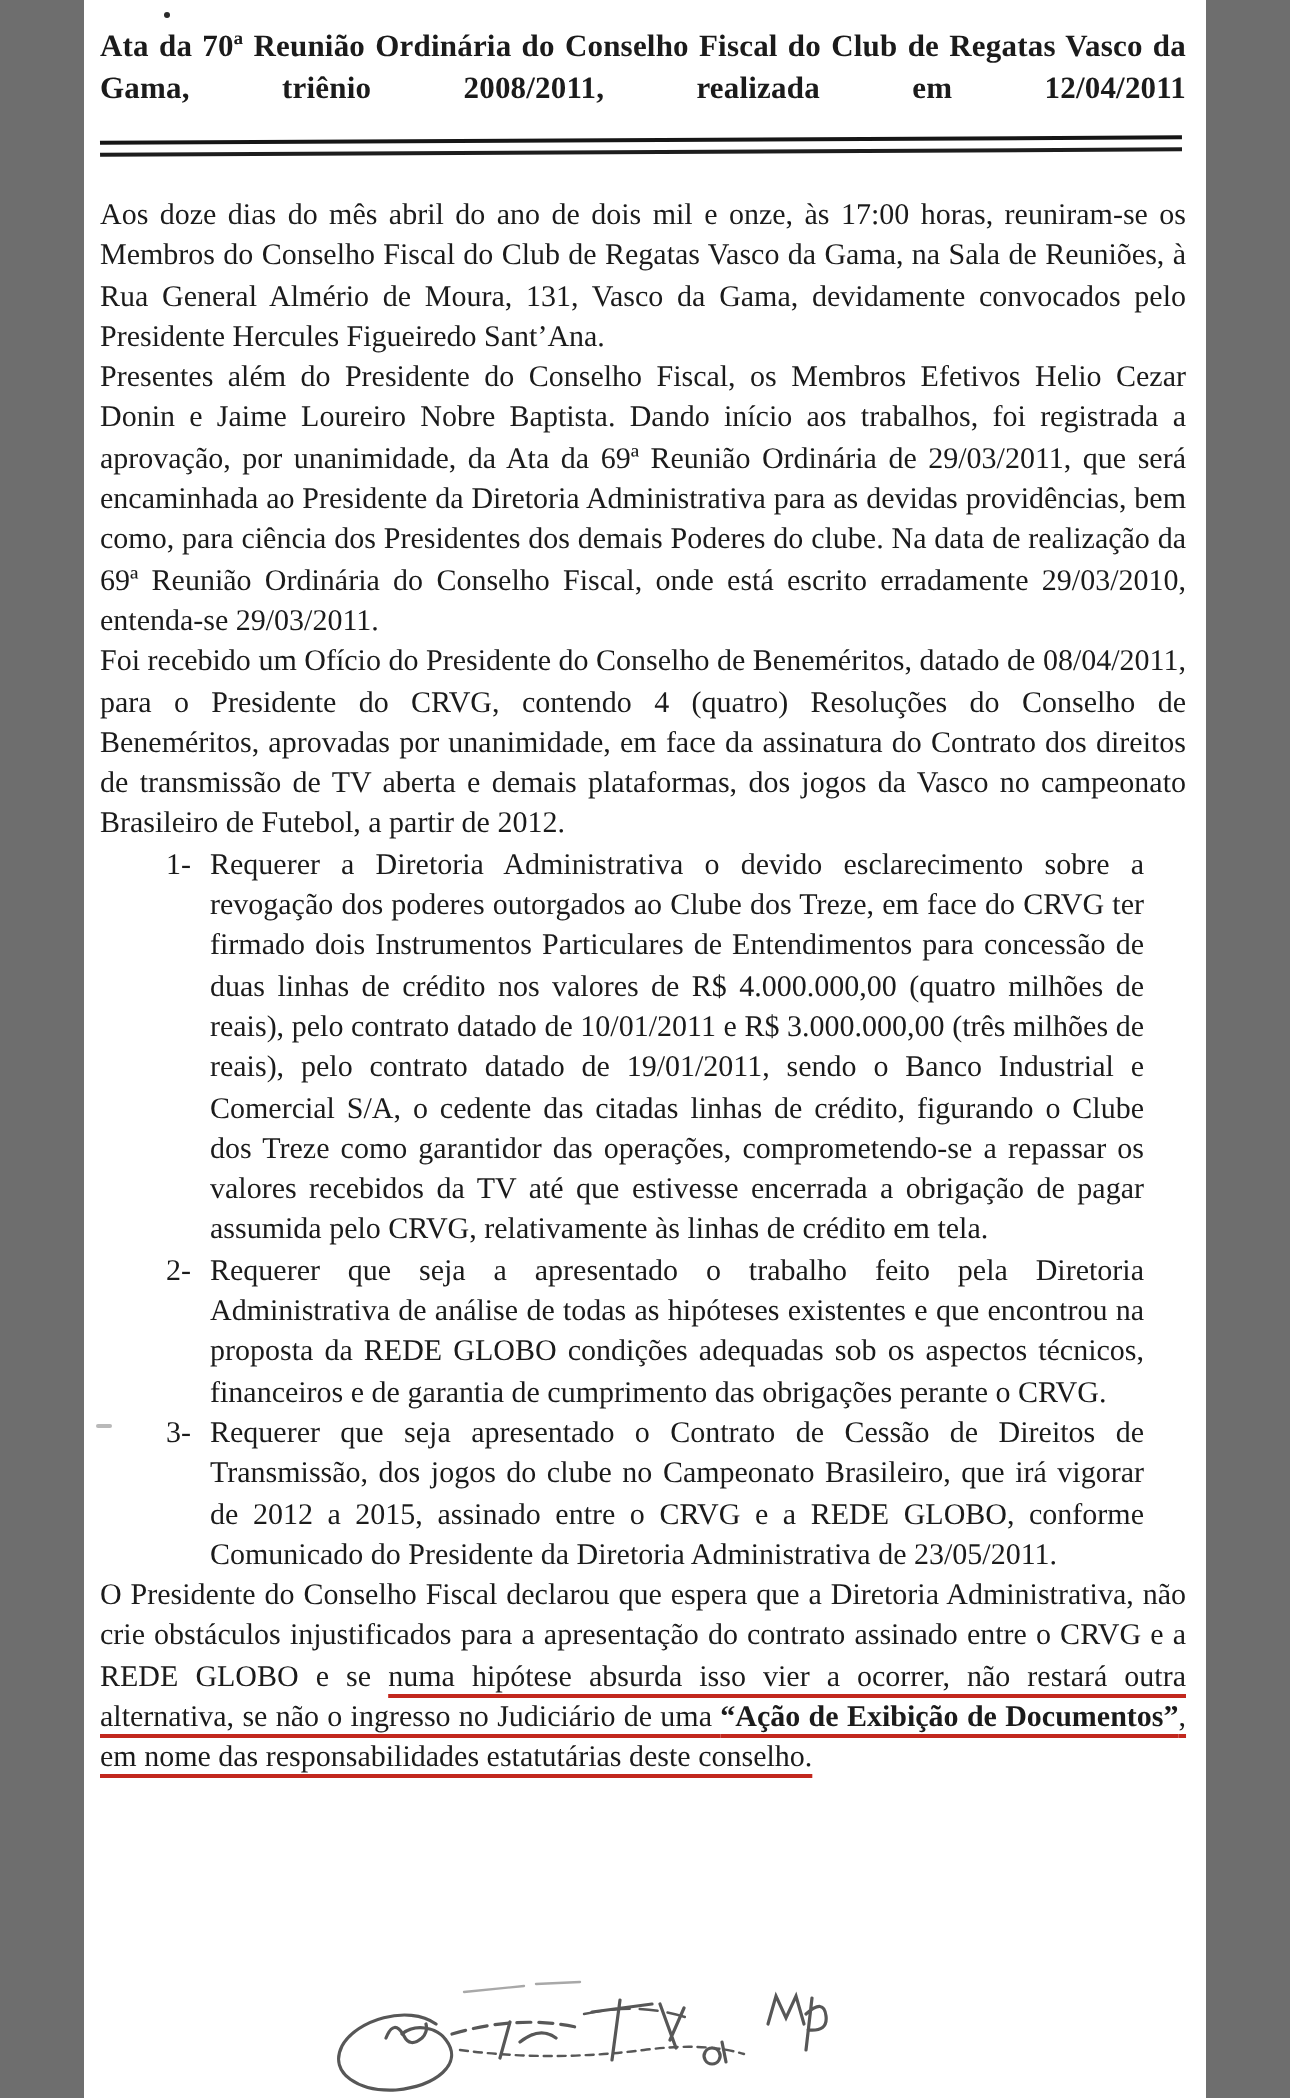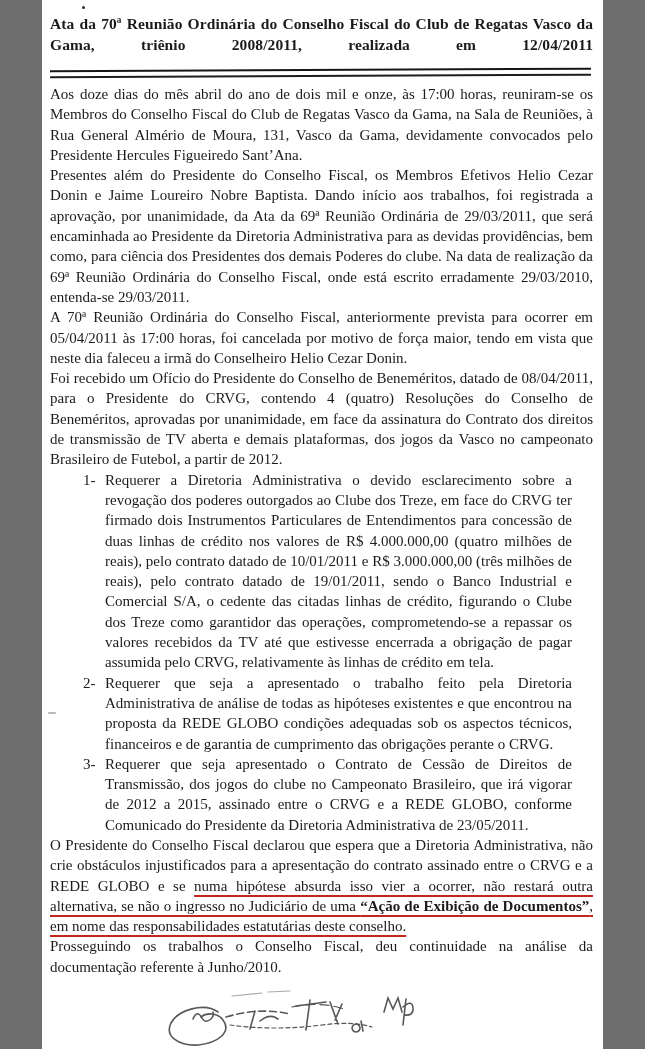--- a/index.html
+++ b/index.html
@@ -26,21 +26,21 @@
   }
   .dots{letter-spacing:2px;font-weight:700;}
   .double-rule{
     margin:14px 2px 0 0;
     height:4px;
     border-top:2.5px solid #161616;
     border-bottom:2px solid #1d1d1d;
     transform:rotate(-0.28deg);
   }
   .body{
-    margin-top:7px;
+    margin-top:21px;
     font-size:15px;
     line-height:20.3px;
     text-align:justify;
   }
   .body p{margin:0;}
   .res-item{display:flex;margin-right:21px;}
   .res-num{flex:0 0 22px;margin-left:33px;}
   .res-text{flex:1;text-align:justify;}
   .declaration{margin-top:15px;}
   .red-ul{
@@ -63,41 +63,39 @@
   <div class="speck2"></div>
 
   <div class="inner">
     <h1 class="title"><span>Ata da 70ª Reunião Ordinária do Conselho Fiscal do Club de Regatas Vasco da Gama, triênio 2008/2011, realizada em 12/04/2011 </span><span class="dots">..........................................................</span></h1>
 
     <div class="double-rule"></div>
 
     <div class="body">
       <p>Aos doze dias do mês abril do ano de dois mil e onze, às 17:00 horas, reuniram-se os Membros do Conselho Fiscal do Club de Regatas Vasco da Gama, na Sala de Reuniões, à Rua General Almério de Moura, 131, Vasco da Gama, devidamente convocados pelo Presidente Hercules Figueiredo Sant’Ana.</p>
       <p>Presentes além do Presidente do Conselho Fiscal, os Membros Efetivos Helio Cezar Donin e Jaime Loureiro Nobre Baptista. Dando início aos trabalhos, foi registrada a aprovação, por unanimidade, da Ata da 69ª Reunião Ordinária de 29/03/2011, que será encaminhada ao Presidente da Diretoria Administrativa para as devidas providências, bem como, para ciência dos Presidentes dos demais Poderes do clube. Na data de realização da 69ª Reunião Ordinária do Conselho Fiscal, onde está escrito erradamente 29/03/2010, entenda-se 29/03/2011.</p>
-      <p>A 70ª Reunião Ordinária do Conselho Fiscal, anteriormente prevista para ocorrer em 05/04/2011 às 17:00 horas, foi cancelada por motivo de força maior, tendo em vista que neste dia faleceu a irmã do Conselheiro Helio Cezar Donin.</p>
       <p>Foi recebido um Ofício do Presidente do Conselho de Beneméritos, datado de 08/04/2011, para o Presidente do CRVG, contendo 4 (quatro) Resoluções do Conselho de Beneméritos, aprovadas por unanimidade, em face da assinatura do Contrato dos direitos de transmissão de TV aberta e demais plataformas, dos jogos da Vasco no campeonato Brasileiro de Futebol, a partir de 2012.</p>
 
       <div class="resolutions">
         <div class="res-item">
           <span class="res-num">1-</span>
           <span class="res-text">Requerer a Diretoria Administrativa o devido esclarecimento sobre a revogação dos poderes outorgados ao Clube dos Treze, em face do CRVG ter firmado dois Instrumentos Particulares de Entendimentos para concessão de duas linhas de crédito nos valores de R$ 4.000.000,00 (quatro milhões de reais), pelo contrato datado de 10/01/2011 e R$ 3.000.000,00 (três milhões de reais), pelo contrato datado de 19/01/2011, sendo o Banco Industrial e Comercial S/A, o cedente das citadas linhas de crédito, figurando o Clube dos Treze como garantidor das operações, comprometendo-se a repassar os valores recebidos da TV até que estivesse encerrada a obrigação de pagar assumida pelo CRVG, relativamente às linhas de crédito em tela.</span>
         </div>
         <div class="res-item">
           <span class="res-num">2-</span>
           <span class="res-text">Requerer que seja a apresentado o trabalho feito pela Diretoria Administrativa de análise de todas as hipóteses existentes e que encontrou na proposta da REDE GLOBO condições adequadas sob os aspectos técnicos, financeiros e de garantia de cumprimento das obrigações perante o CRVG.</span>
         </div>
         <div class="res-item">
           <span class="res-num">3-</span>
           <span class="res-text">Requerer que seja apresentado o Contrato de Cessão de Direitos de Transmissão, dos jogos do clube no Campeonato Brasileiro, que irá vigorar de 2012 a 2015, assinado entre o CRVG e a REDE GLOBO, conforme Comunicado do Presidente da Diretoria Administrativa de 23/05/2011.</span>
         </div>
       </div>
 
       <p class="declaration"><span>O Presidente do Conselho Fiscal declarou que espera que a Diretoria Administrativa, não crie obstáculos injustificados para a apresentação do contrato assinado entre o CRVG e a REDE GLOBO e se </span><span class="red-ul">numa hipótese absurda isso vier a ocorrer, não restará outra alternativa, se não o ingresso no Judiciário de uma </span><span class="red-ul bold">“Ação de Exibição de Documentos”</span><span class="red-ul">, em nome das responsabilidades estatutárias deste conselho.</span></p>
 
-      <p>Prosseguindo os trabalhos o Conselho Fiscal, deu continuidade na análise da documentação referente à Junho/2010.</p>
     </div>
   </div>
 
   <svg class="signature" viewBox="0 0 262 59" fill="none" xmlns="http://www.w3.org/2000/svg">
     <g stroke="#3a3a3a" stroke-width="1.6" stroke-linecap="round" fill="none" opacity="0.85">
 
       <path d="M72,6 l30,-3 M108,2 l22,-1" stroke="#9a9a9a" stroke-width="1.2"></path>
 
       <path d="M58,22 C44,12 18,20 11,33 C4,47 20,56 38,55 C58,53 72,42 63,30 C58,23 47,22 41,27"></path>
 

